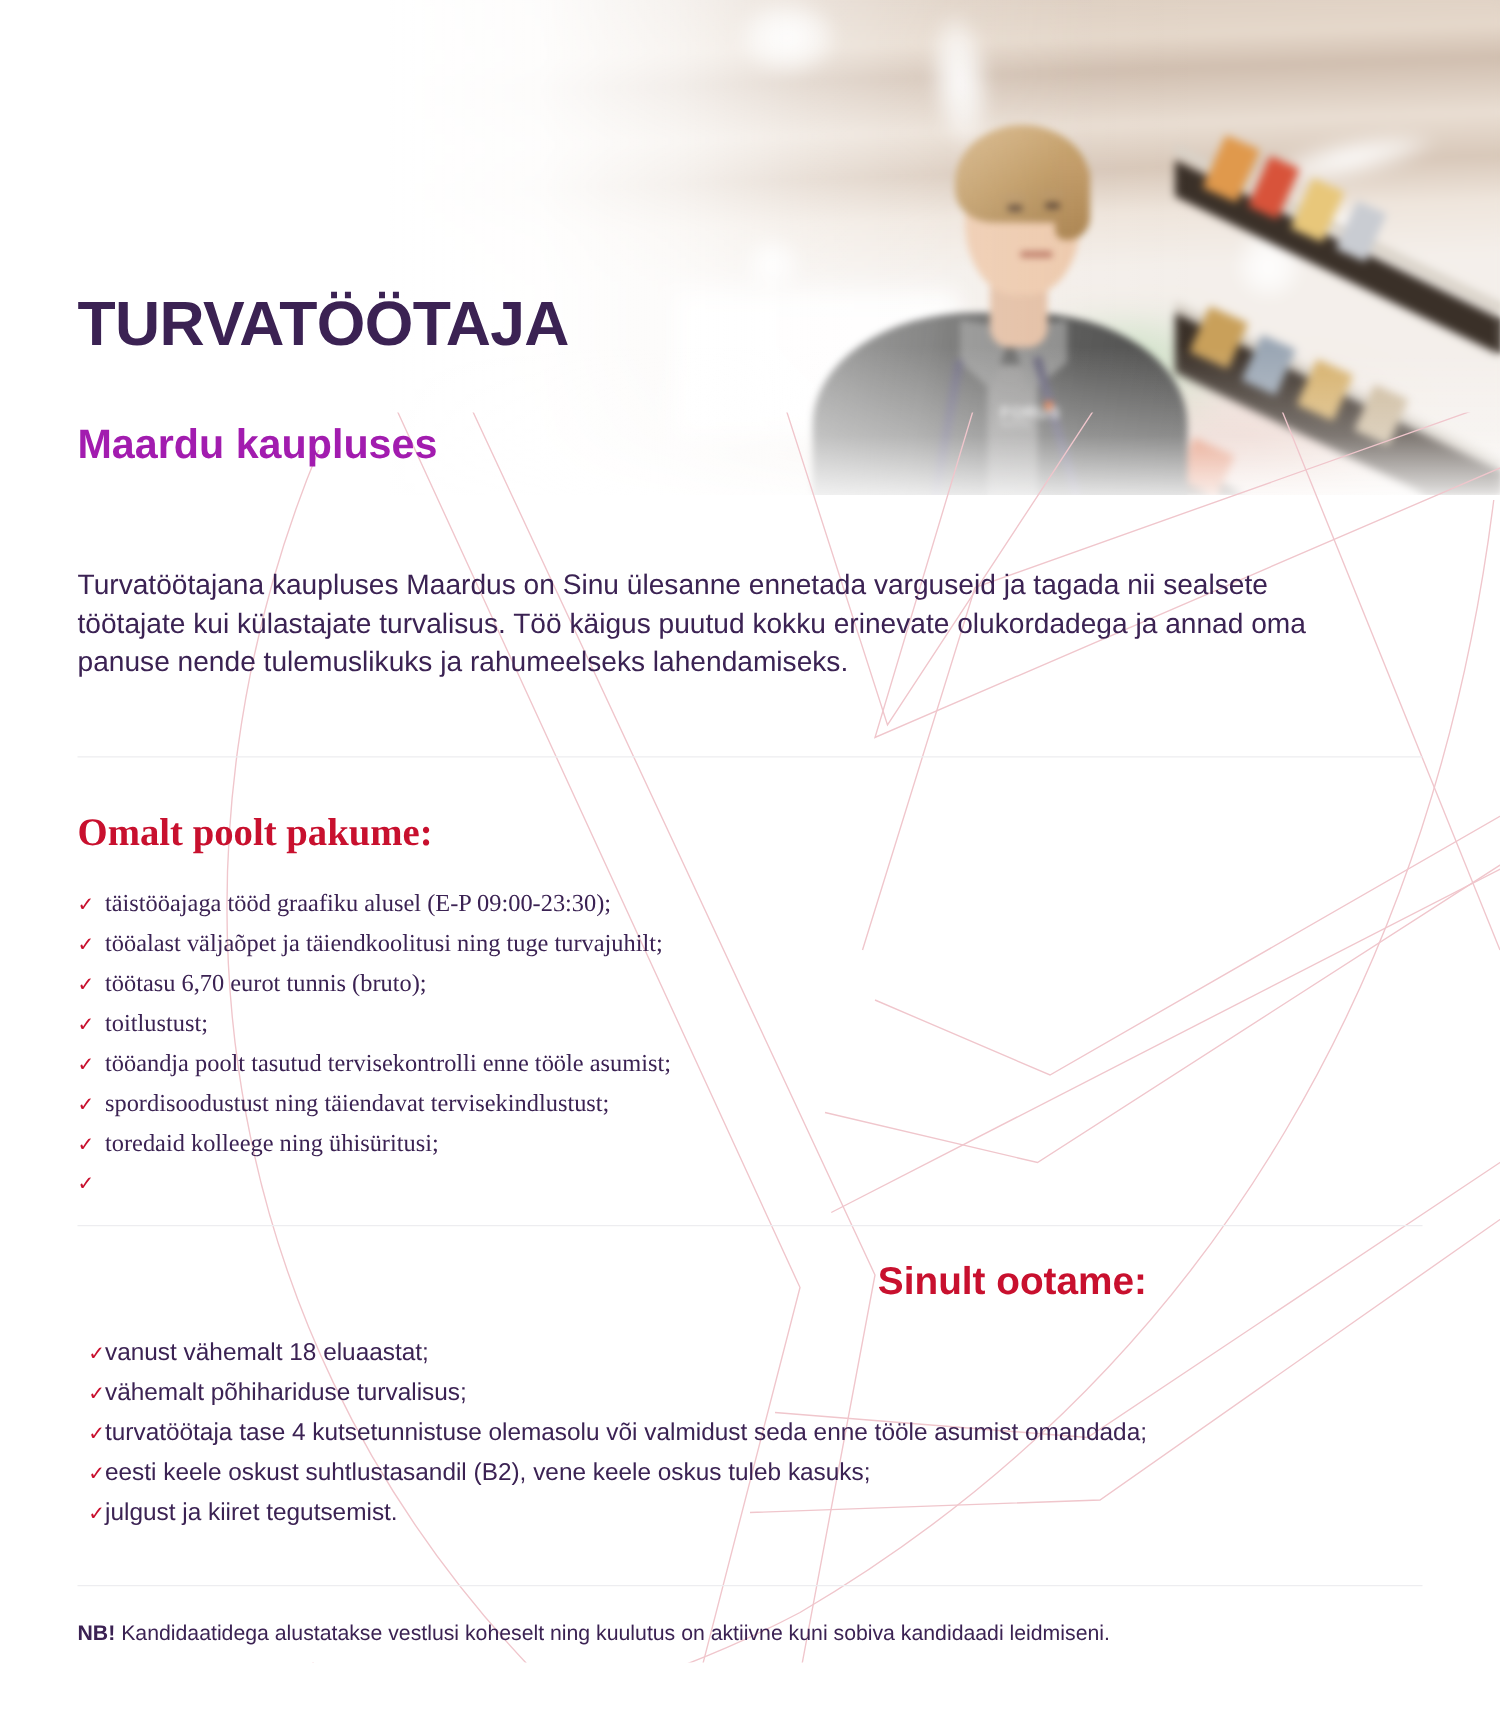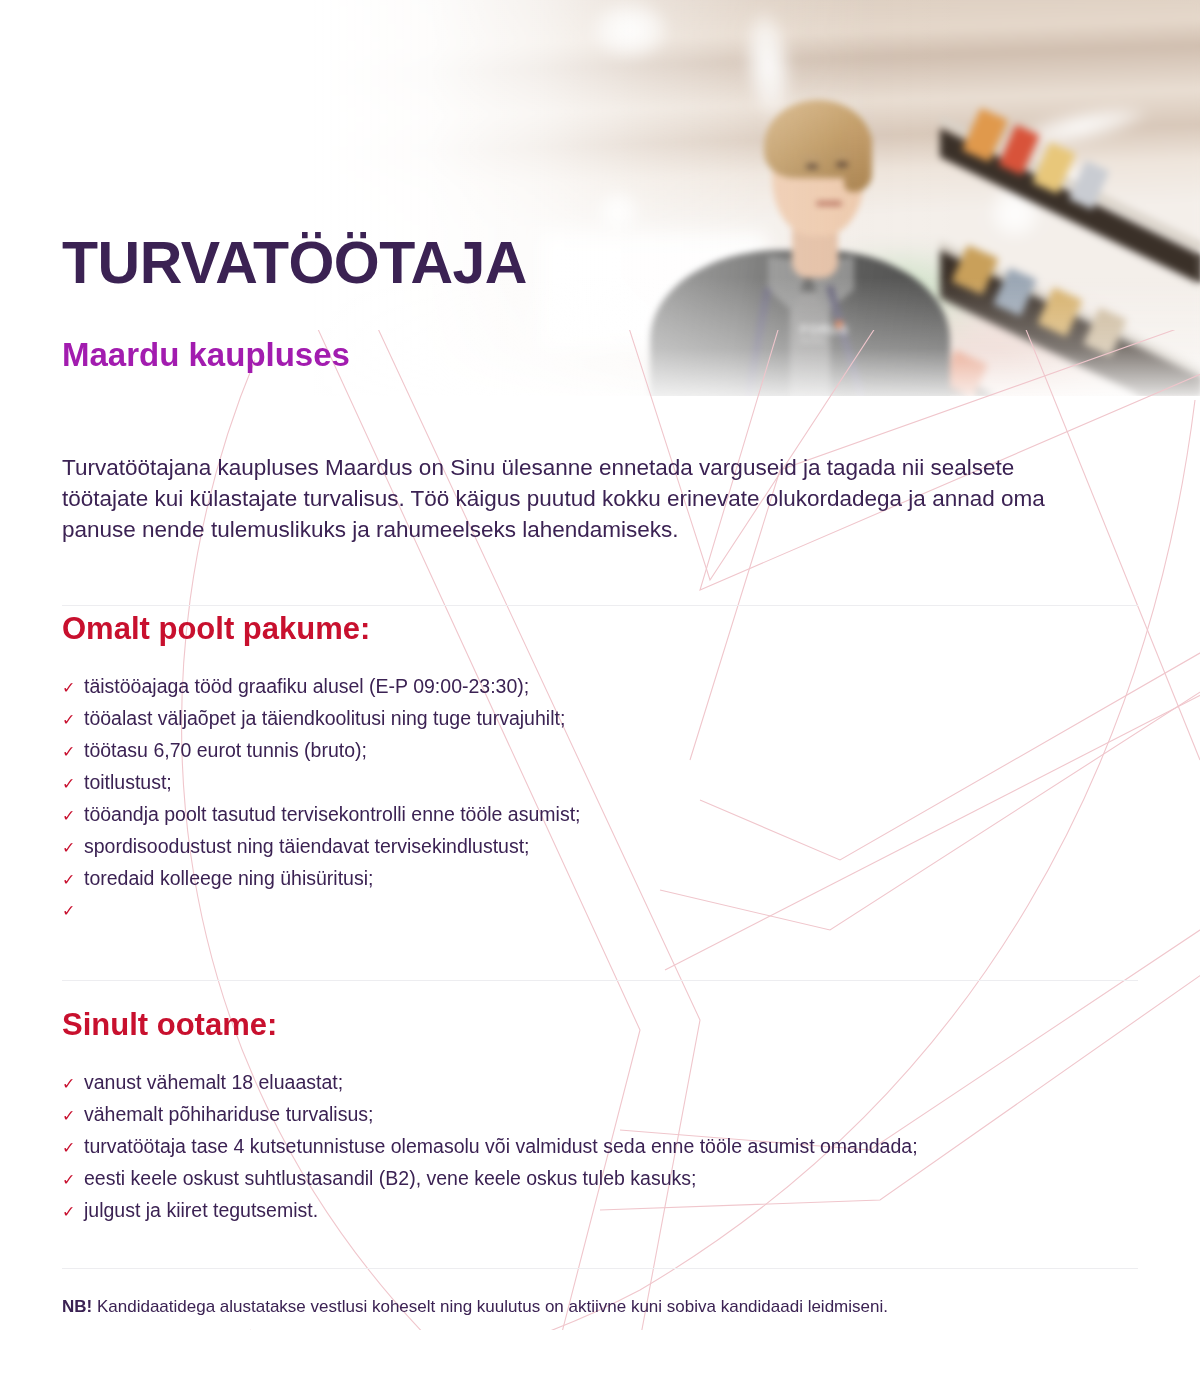--- a/index.html
+++ b/index.html
@@ -223,21 +223,21 @@
     width: 1200px; height: 1000px;
     pointer-events: none;
   }
 
   
   .content { position: absolute; left: 0; top: 0; width: 1200px; }
 
   .title {
     position: absolute;
     left: 62px; top: 234px;
-    font-size: 59px;
+    font-size: 50px;
     font-weight: 700;
     letter-spacing: -0.5px;
     color: #3B2253;
     line-height: 1;
   }
   .subtitle {
     position: absolute;
     left: 62px; top: 338px;
     font-size: 33px;
     font-weight: 700;
@@ -257,22 +257,22 @@
   .intro {
     position: absolute;
     left: 62px; top: 452px;
     width: 1040px;
     font-size: 22.5px;
     line-height: 31px;
     color: #3B2253;
   }
 
   .section { position: absolute; left: 62px; }
-  .section.s1 { top: 613px; }
-  .section.s2 { top: 1009px; }
+  .section.s1 { top: 650px; font-family: Liberation Serif, serif; }
+  .section.s2 { top: 1009px; text-align: right; }
 
   .section h2 {
     font-size: 31px;
     font-weight: 700;
     color: #C8102E;
     line-height: 1;
     margin-bottom: 27px;
   }
   .section.s2 h2 { margin-bottom: 27px; }
 

